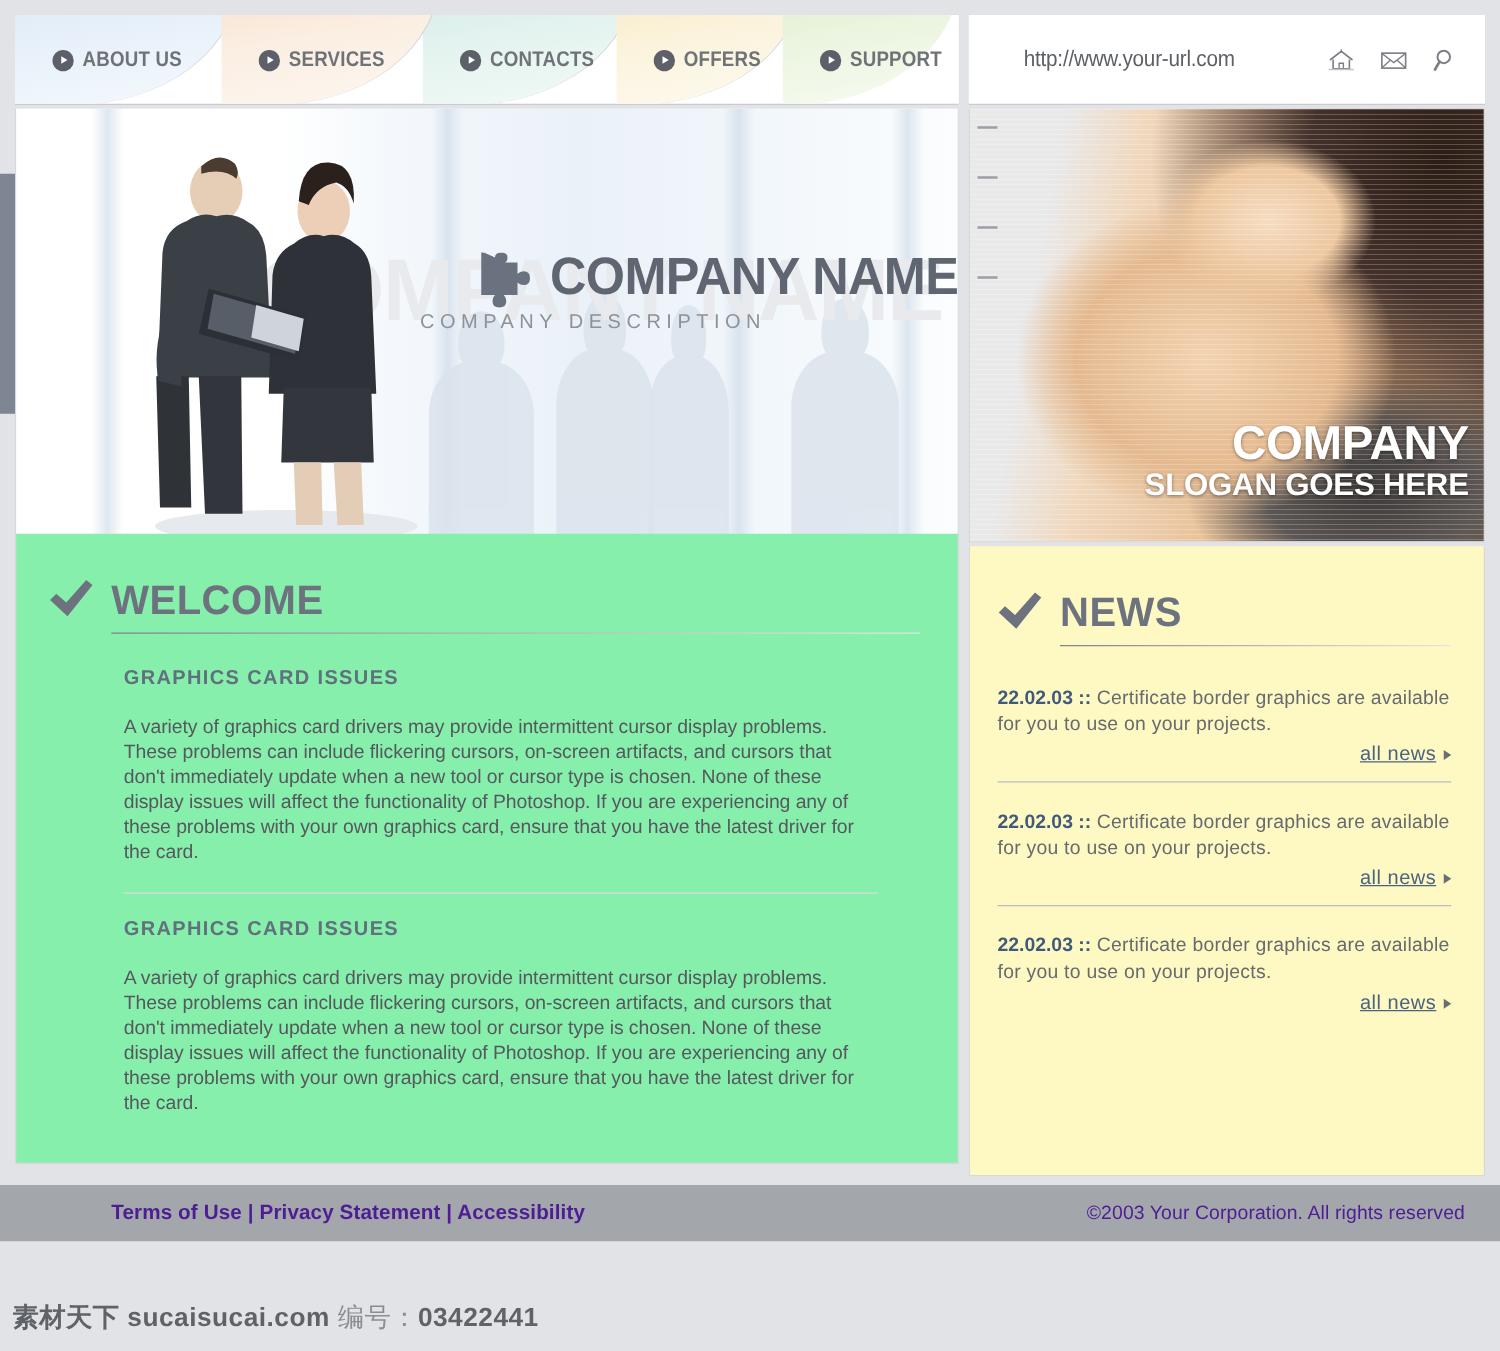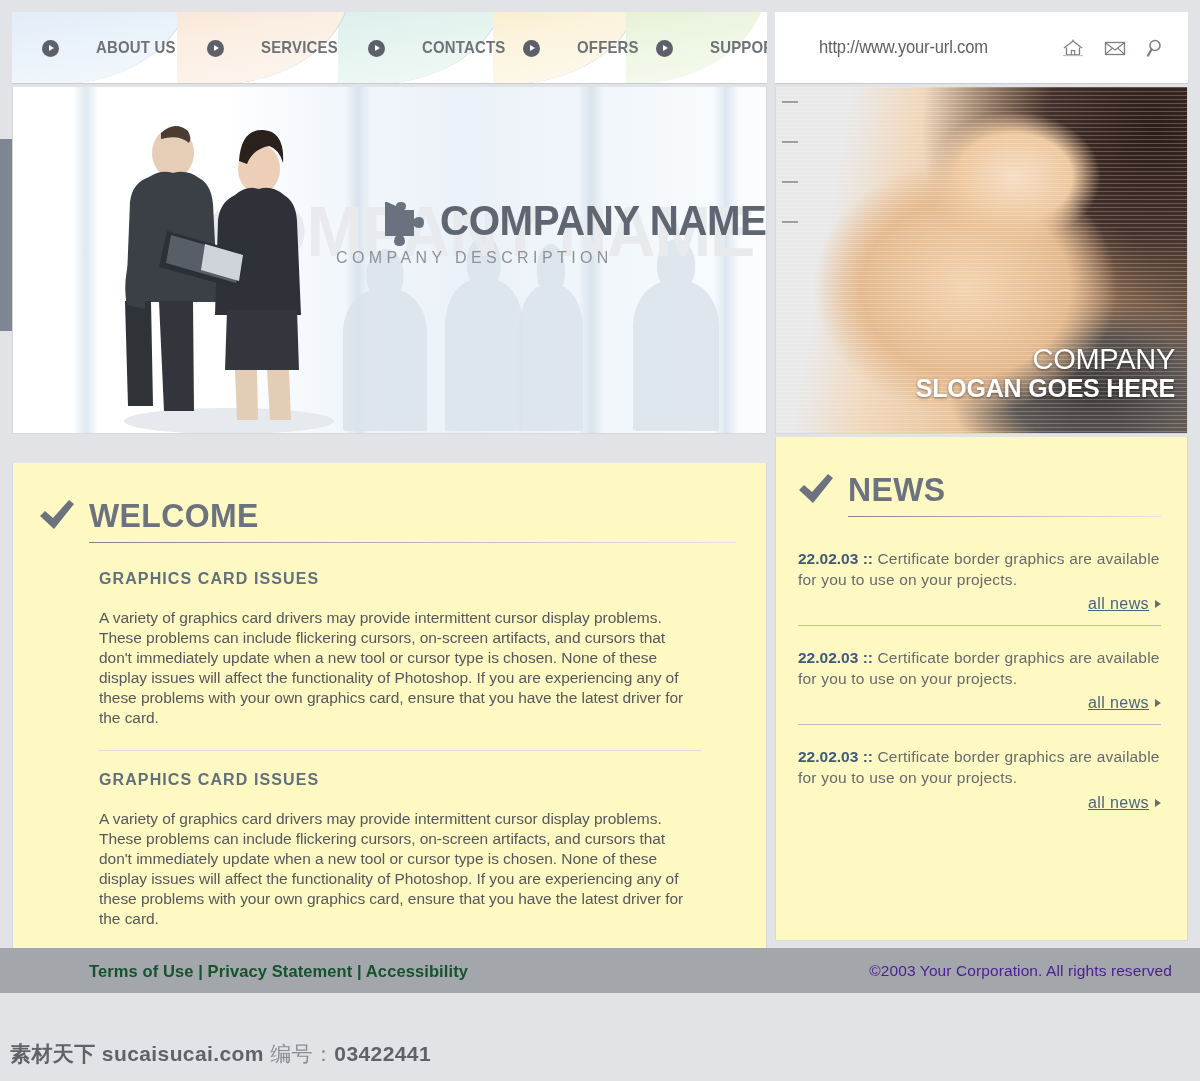--- a/index.html
+++ b/index.html
@@ -19,21 +19,20 @@
     position:absolute; left:12px; top:12px; width:755px; height:72px;
     background:#ffffff; overflow:hidden;
     border-bottom:1px solid #c9cbd0;
   }
   .tabstrip { position:absolute; left:0; top:0; width:755px; height:72px; }
   .tab {
     position:absolute; top:0; height:72px;
     display:flex; align-items:center;
     padding-left:30px;
     overflow:hidden;
-    gap:30px;
   }
   .tab .tabbg {
     position:absolute; left:0; top:-30px; width:100%; height:102px;
     border-bottom-right-radius:170px 130px;
     border-right:1px solid #cfd2d6;
   }
   .tab .tablabel {
     position:relative; z-index:2;
     font-size:17px; font-weight:bold;
     color:#6f7377;
@@ -149,30 +148,30 @@
     position:absolute; inset:0;
     background:repeating-linear-gradient(180deg, rgba(255,255,255,.22) 0px, rgba(255,255,255,.22) 1px, rgba(0,0,0,0) 1px, rgba(0,0,0,0) 4px);
   }
   .br-ticks { position:absolute; left:0; top:0; width:40px; height:100%; }
   .br-tick { position:absolute; left:6px; width:16px; height:2px; background:#9aa0a6; }
   .slogan {
     position:absolute; right:12px; bottom:32px; text-align:right;
     color:#ffffff; z-index:3;
     text-shadow:0 1px 3px rgba(0,0,0,.45);
   }
-  .slogan-1 { font-size:29px; font-weight:normal; line-height:1.02; letter-spacing:-0.3px; }
+  .slogan-1 { font-size:38px; font-weight:bold; line-height:1.02; letter-spacing:-0.3px; }
   .slogan-2 { font-size:25px; font-weight:bold; line-height:1.05; letter-spacing:-0.2px; }
 
   
   .leftbar { position:absolute; left:0; top:139px; width:31px; height:192px; background:#7e8694; }
 
   
   .content-left {
-    position:absolute; left:12px; top:463px; width:755px; height:504px;
-    background:#fef9c3; border:1px solid #d6d8dc; border-top:none;
+    position:absolute; left:12px; top:427px; width:755px; height:504px;
+    background:#86efac; border:1px solid #d6d8dc; border-top:none;
   }
   .content-right {
     position:absolute; left:775px; top:437px; width:413px; height:504px;
     background:#fef9c3; border:1px solid #d6d8dc; border-top:none;
   }
 
   .sec-head { display:flex; align-items:center; }
   .check { flex:0 0 auto; margin-right:14px; }
   .sec-title {
     font-size:33px; font-weight:bold; color:#6d737e;
@@ -207,21 +206,21 @@
   }
   .news-div { height:1px; background:#b9bcc1; }
 
   
   .footer {
     position:absolute; left:0; top:948px; width:1200px; height:45px;
     background:#a3a6ab;
   }
   .footer-left {
     position:absolute; left:89px; top:50%; transform:translateY(-50%);
-    color:#14532d; font-size:16.5px; font-weight:bold; letter-spacing:0.1px;
+    color:#4c1d95; font-size:16.5px; font-weight:bold; letter-spacing:0.1px;
     white-space:nowrap;
   }
   .footer-right {
     position:absolute; right:28px; top:50%; transform:translateY(-50%);
     color:#4c1d95; font-size:15.5px; letter-spacing:0.1px; white-space:nowrap;
   }
 
   .watermark {
     position:absolute; left:10px; top:1040px;
     font-size:21px; color:#8a8d92; letter-spacing:.4px; white-space:nowrap;

